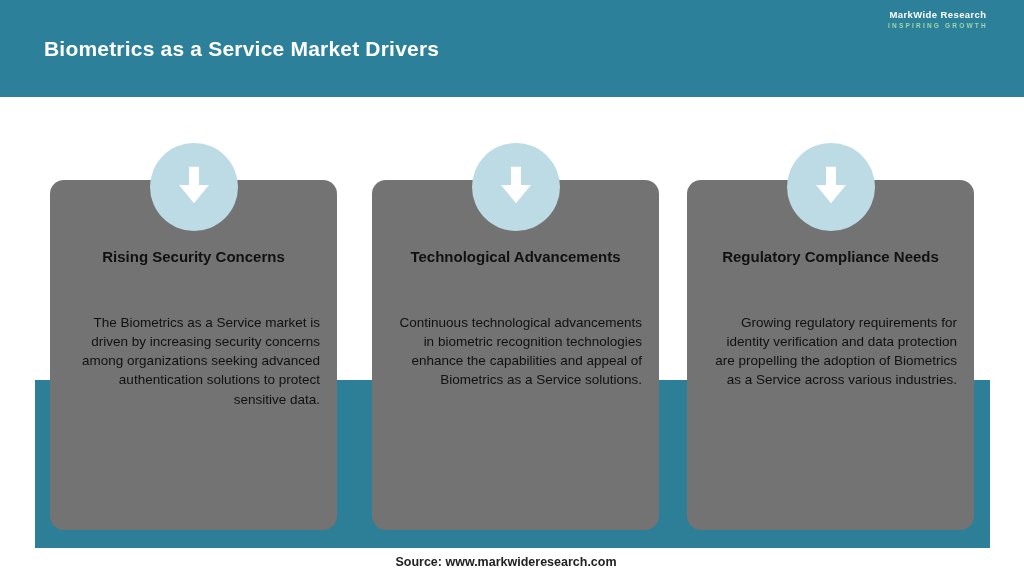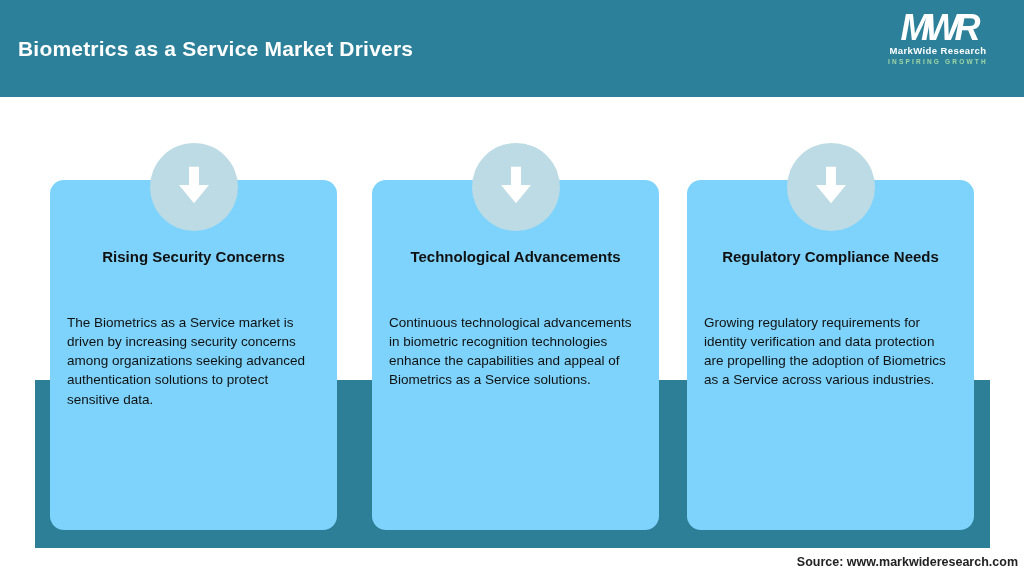--- a/index.html
+++ b/index.html
@@ -13,21 +13,21 @@
   .stage { position: absolute; inset: 0; width: 1024px; height: 576px; }
 
   
   .header {
     position: absolute; top: 0; left: 0; width: 1024px; height: 97px;
     background: #2c8099;
     display: flex; align-items: center;
   }
   .header-title {
     color: #ffffff; font-weight: bold; font-size: 21px;
-    padding-left: 18px; letter-spacing: 0.2px;
+    padding-left: 44px; letter-spacing: 0.2px;
   }
   .logo {
     position: absolute; right: 26px; top: 10px; width: 120px;
     text-align: center; color: #ffffff; line-height: 1;
   }
   .logo-monogram {
     font-size: 36px; font-weight: 800; font-style: italic;
     letter-spacing: -5px; display: block;
   }
   .logo-name {
@@ -41,64 +41,63 @@
 
   
   .band {
     position: absolute; left: 35px; top: 380px; width: 955px; height: 168px;
     background: #2c7f96;
   }
 
   
   .card {
     position: absolute; top: 180px; width: 287px; height: 350px;
-    background: #7dd3fc; border-radius: 14px;
+    background: #737373; border-radius: 14px;
   }
   .card-1 { left: 50px; }
   .card-2 { left: 372px; }
   .card-3 { left: 687px; }
 
   .card-circle {
     position: absolute; top: -37px; left: 50%; transform: translateX(-50%);
     width: 88px; height: 88px; border-radius: 50%;
     background: #bcdbe5;
     display: flex; align-items: center; justify-content: center;
   }
   .card-circle svg { width: 40px; height: 44px; margin-top: -4px; }
 
   .card-title {
     margin-top: 68px; text-align: center;
     font-size: 15px; font-weight: bold; color: #111111;
   }
   .card-body {
     margin-top: 48px; padding: 0 17px;
     font-size: 13.5px; line-height: 1.42; color: #111111;
-    text-align: left;
+    text-align: right;
   }
 
   
   .footer-source {
     position: absolute; left: 0; top: 555px; width: 1024px;
-    text-align: right; font-size: 12.5px; font-weight: bold; color: #222222;
+    text-align: center; font-size: 12.5px; font-weight: bold; color: #222222;
   }
   .footer-source span { display: inline-block; transform: translateX(-6px); }
   .footer-disclaimer {
     position: absolute; right: 26px; top: 559px;
     font-size: 8.5px; color: #222222;
   }
 </style>
 </head>
 <body>
 
 <div class="stage">
 
   <div class="header">
     <div class="header-title">Biometrics as a Service Market Drivers</div>
     <div class="logo">
-      <span class="logo-monogram">MWR</span>
       <span class="logo-name">MarkWide Research</span>
       <span class="logo-tagline">INSPIRING GROWTH</span>
     </div>
   </div>
 
   <div class="band"></div>
 
   <div class="card card-1">
     <div class="card-circle">
       <svg viewBox="0 0 24 26">

